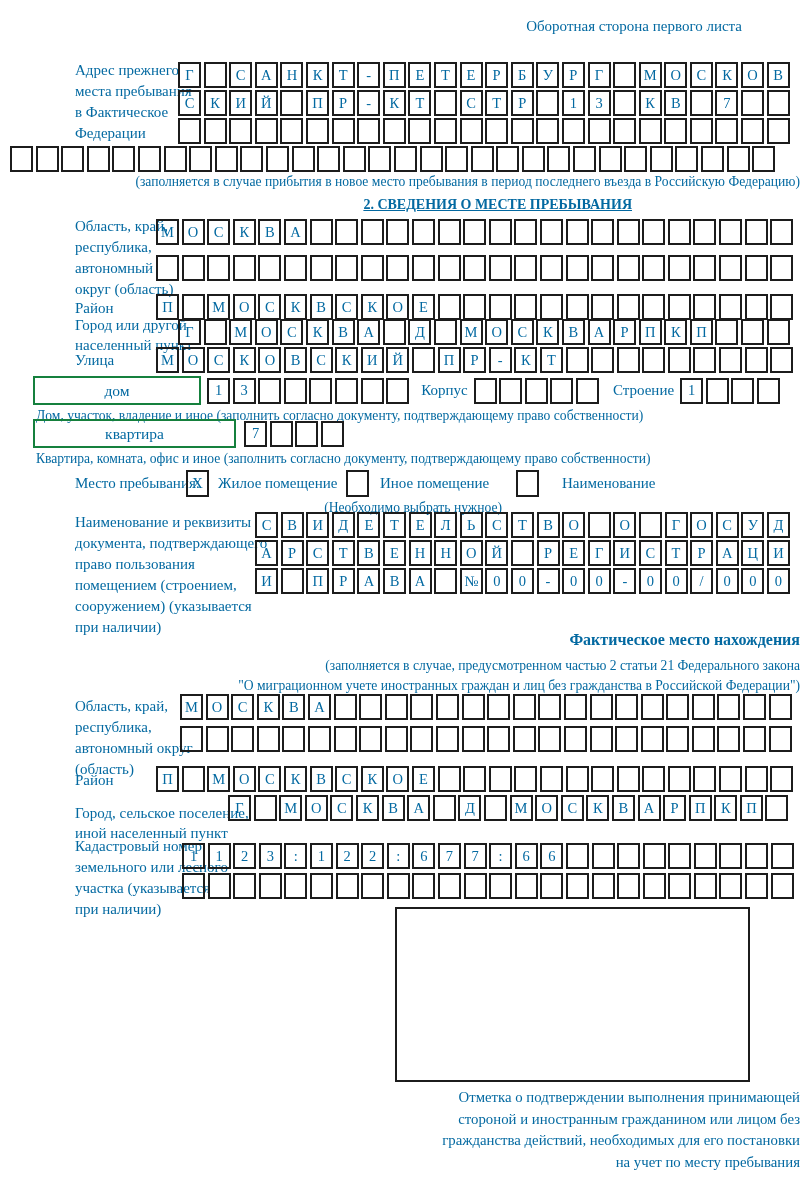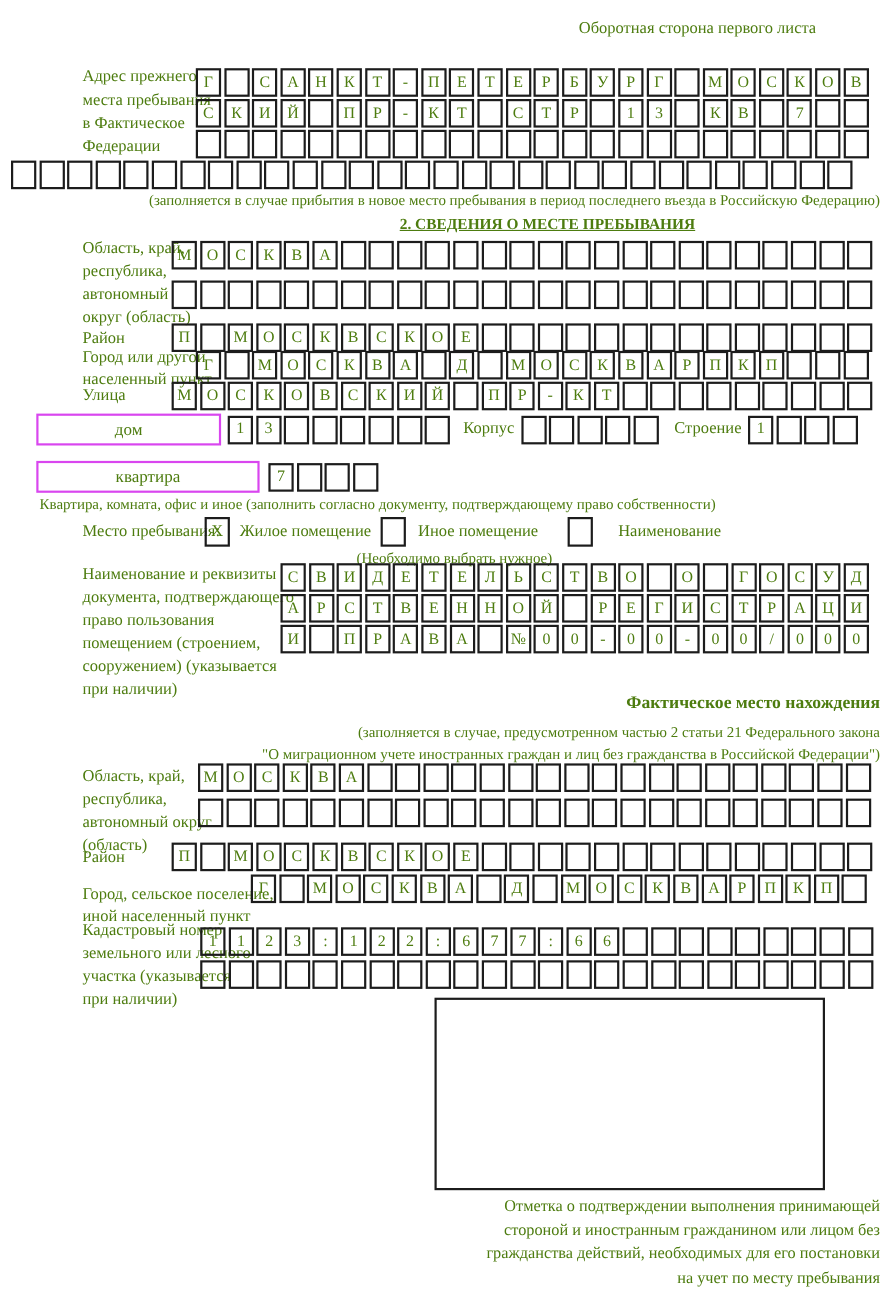--- a/index.html
+++ b/index.html
@@ -1,30 +1,30 @@
 <!DOCTYPE html>
 <html><head>
 <meta charset="utf-8">
 <style>
   html,body{margin:0;padding:0;background:#fff;}
   .page{position:relative;width:800px;height:1180px;background:#fff;
-        font-family:"Liberation Serif",serif;color:#4d7c0f;overflow:hidden;}
+        font-family:"Liberation Serif",serif;color:#0369a1;overflow:hidden;}
   .abs{position:absolute;}
   .label{font-size:15px;line-height:21px;white-space:pre-line;}
   .label20{font-size:15px;line-height:20px;white-space:pre-line;}
   .note{font-size:13.6px;}
   .center{text-align:right;}
   .bold{font-weight:bold;}
   .boxrow{display:flex;gap:2.6px;}
   .cell{box-sizing:border-box;flex:none;width:23px;height:26px;border:2px solid #1c1c1c;
         display:flex;align-items:center;justify-content:center;
         font-size:14.5px;font-family:"Liberation Serif",serif;}
   .cbox{box-sizing:border-box;width:23px;height:27px;border:2px solid #1c1c1c;
         display:flex;align-items:center;justify-content:center;font-size:15px;}
-  .namebox{box-sizing:border-box;border:2px solid #d946ef;height:29px;
+  .namebox{box-sizing:border-box;border:2px solid #15803d;height:29px;
         display:flex;align-items:center;justify-content:center;font-size:15.5px;}
   .hrow{display:flex;align-items:center;}
   .inl{font-size:15px;white-space:nowrap;}
   .stamp{box-sizing:border-box;border:2px solid #1c1c1c;background:#fff;}
 </style>
 </head>
 <body>
 
 <div class="page">
 
@@ -315,20 +315,21 @@
         <div class="cell"></div>
       </div>
     <div class="inl" style="margin-left:14px;">Строение</div>
     <div class="boxrow" style="margin-left:6px;">
         <div class="cell">1</div>
         <div class="cell"></div>
         <div class="cell"></div>
         <div class="cell"></div>
       </div>
   </div>
+  <div class="abs note" style="left:36px;top:408px;">Дом, участок, владение и иное (заполнить согласно документу, подтверждающему право собственности)</div>
 
   <div class="abs hrow" style="left:33px;top:419px;">
     <div class="namebox" style="width:203px;">квартира</div>
     <div class="boxrow" style="margin-left:8px;">
         <div class="cell">7</div>
         <div class="cell"></div>
         <div class="cell"></div>
         <div class="cell"></div>
       </div>
   </div>

